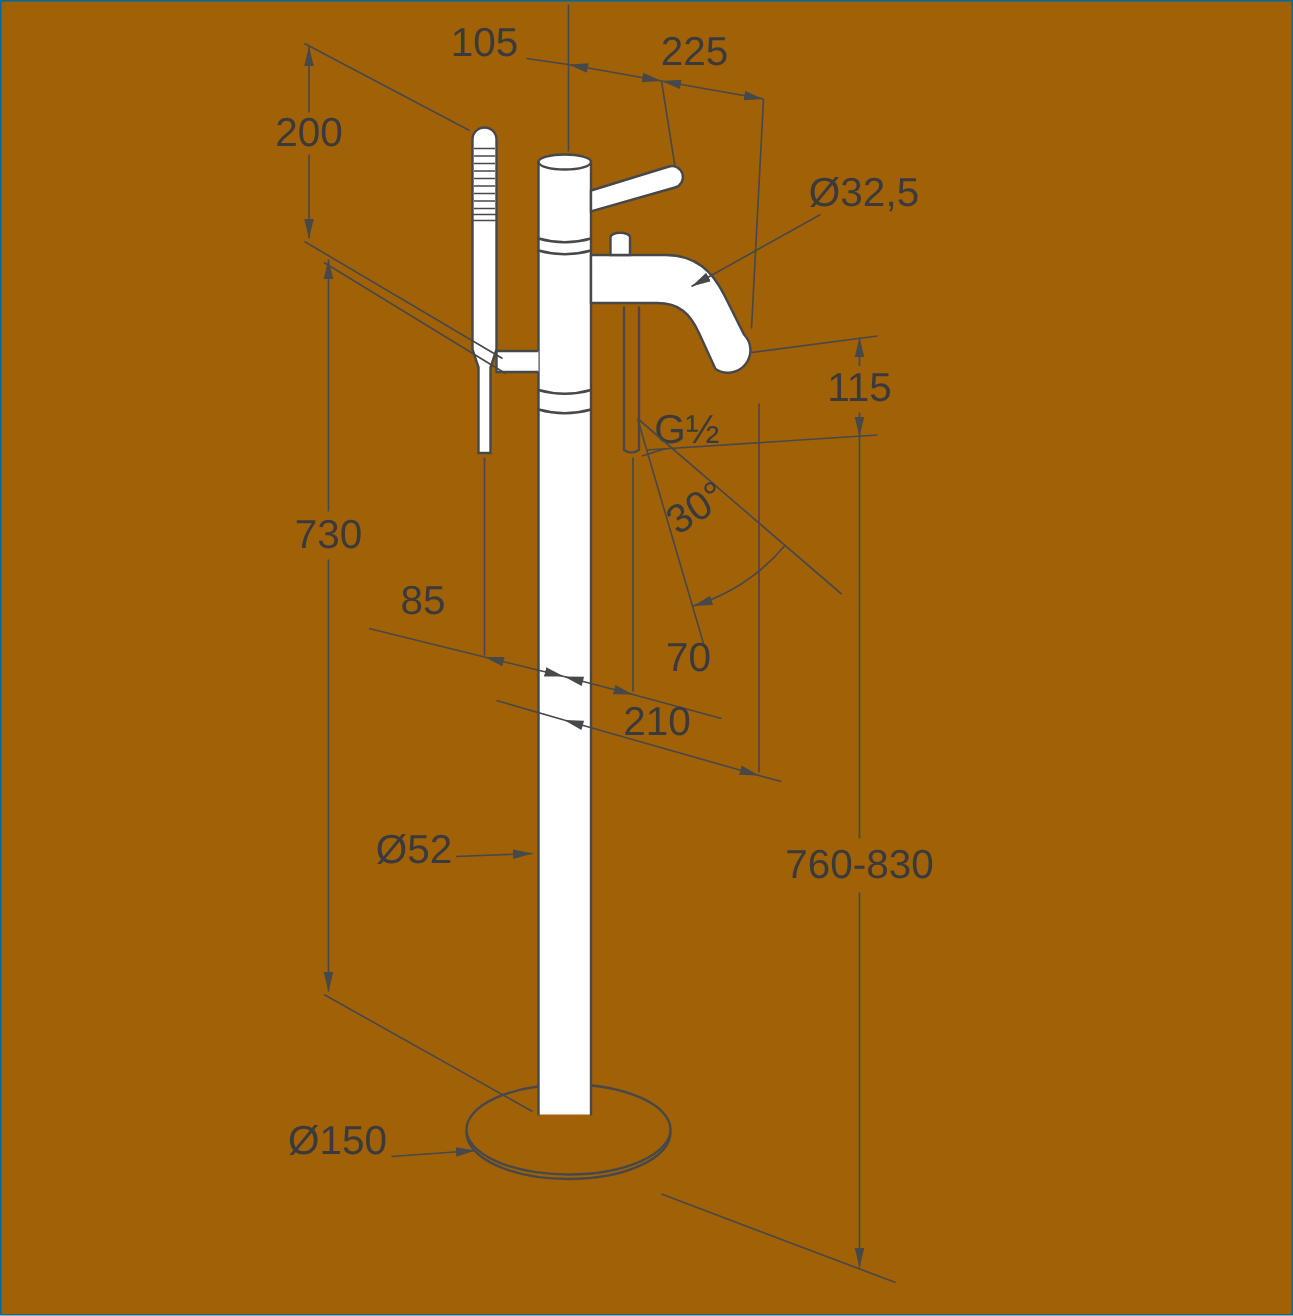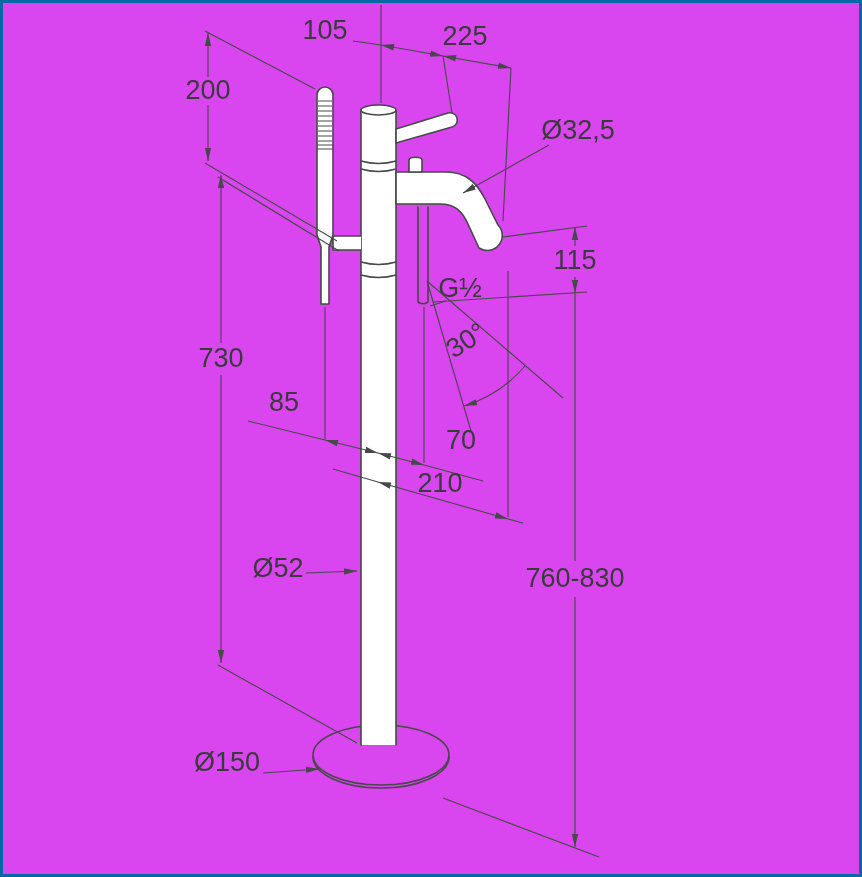--- a/index.html
+++ b/index.html
@@ -1,18 +1,18 @@
 <!DOCTYPE html>
 <html><head>
 <meta charset="utf-8">
 <style>
   html,body{margin:0;padding:0;background:#fff;}
   .page{
     width:862px;height:877px;box-sizing:border-box;position:relative;
-    background:#d946ef;border:3px solid #0369a1;overflow:hidden;
+    background:#a16207;border:1px solid #0369a1;overflow:hidden;
     font-family:"Liberation Sans", sans-serif;
     text-decoration:underline;
   }
   svg{position:absolute;inset:0;}
   .draw{stroke:#47484a;stroke-width:1.6;fill:none;stroke-linecap:round;}
   .draw-f{stroke:#47484a;stroke-width:1.6;fill:#ffffff;}
   .dim{stroke:#47484a;stroke-width:1.1;fill:none;}
   .hatch{stroke:#47484a;stroke-width:1;fill:none;}
   text.dlabel{
     font-family:"Liberation Sans","DejaVu Sans",sans-serif;

